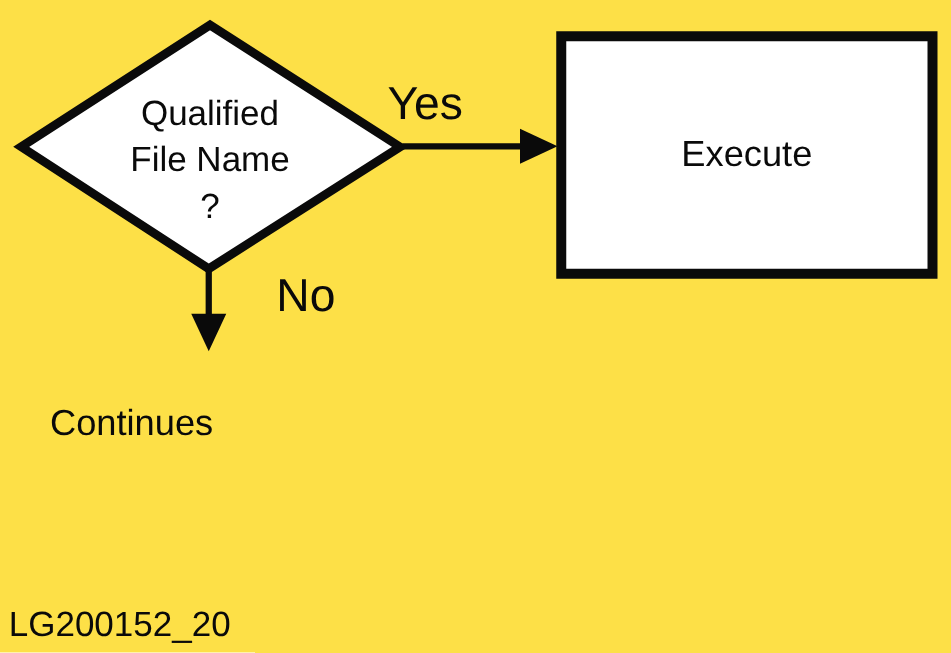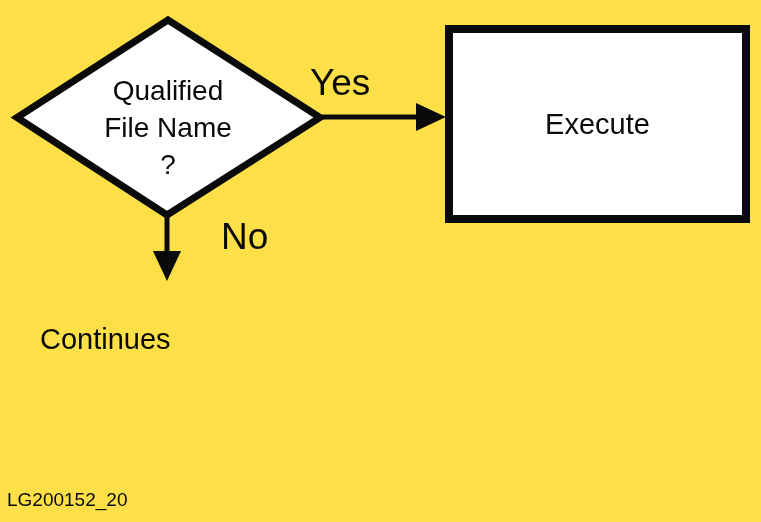--- a/index.html
+++ b/index.html
@@ -60,21 +60,21 @@
     width: 240px;
     text-align: left;
     font-size: 29px;
     line-height: 36px;
     white-space: normal;
     margin-top: 20px;
   }
   .figure-id {
     left: 7px;
     top: 487px;
-    font-size: 19px;
+    font-size: 28px;
     line-height: 26px;
   }
 </style>
 </head>
 <body>
 
 <div class="canvas">
 
   <svg class="shapes" viewBox="0 0 761 522" xmlns="http://www.w3.org/2000/svg">
 

